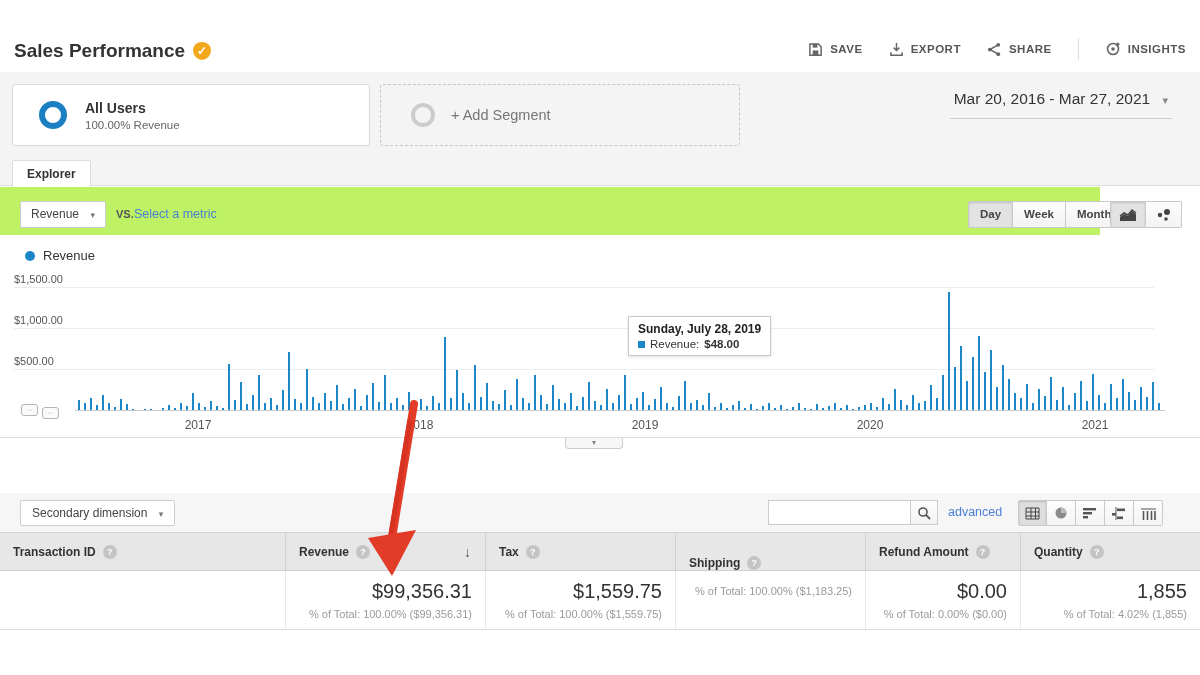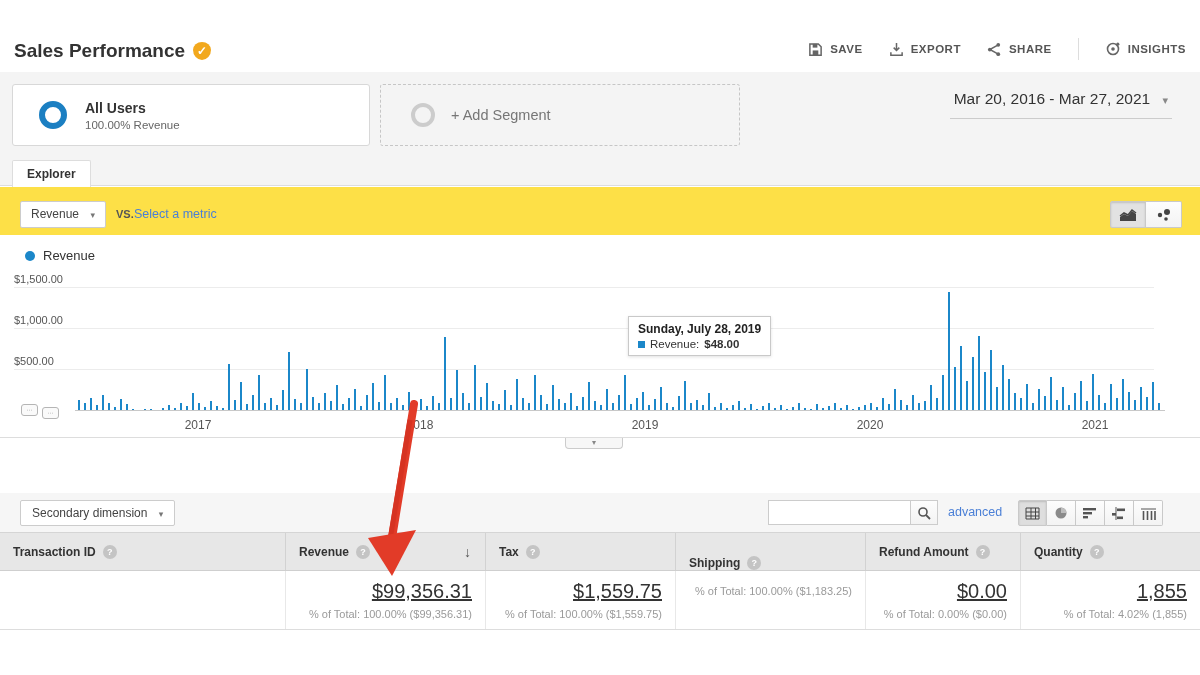--- a/index.html
+++ b/index.html
@@ -24,21 +24,21 @@
   .add-segment-card { position:absolute; left:380px; top:12px; width:360px; height:62px; border:1px dashed #c6c6c6; border-radius:3px; display:flex; align-items:center; background:transparent; }
   .add-ring { width:24px; height:24px; border:4px solid #ccc; border-radius:50%; margin:0 16px 0 30px; }
   .add-label { font-size:14.5px; color:#767676; }
   .date-range { position:absolute; right:28px; top:16px; border-bottom:1px solid #ccc; padding:2px 4px 10px 4px; font-size:15.5px; color:#333; cursor:pointer; }
   .date-caret { color:#888; font-size:11px; margin-left:8px; }
 
   
   .explorer-tab { position:absolute; left:12px; top:160px; height:27px; padding:0 14px; background:#fff; border:1px solid #ddd; border-bottom:none; border-radius:2px 2px 0 0; font-size:12px; font-weight:700; color:#333; line-height:26px; z-index:3; }
 
   
-  .metric-row { position:absolute; left:0; top:187px; width:1200px; height:48px; background:#fde047; }
+  .metric-row { position:absolute; left:0; top:187px; width:1100px; height:48px; background:#bef264; }
   .metric-select { position:absolute; left:20px; top:14px; height:27px; padding:0 10px; background:#fff; border:1px solid #ccc; border-radius:2px; font-size:12px; color:#444; line-height:25px; cursor:pointer; }
   .metric-select .caret, .sec-dim .caret { font-size:9px; color:#777; margin-left:8px; }
   .vs-label { position:absolute; left:116px; top:21px; font-size:11px; font-weight:700; color:#555; }
   .select-metric-link { position:absolute; left:134px; top:20px; font-size:12.5px; color:#4a7fd6; cursor:pointer; }
   .granularity { position:absolute; left:968px; top:14px; display:flex; }
   .gran-btn { height:27px; padding:0 11px; background:linear-gradient(#fdfdfd,#f3f3f3); border:1px solid #c9c9c9; border-left:none; font-size:11.5px; font-weight:700; color:#444; line-height:25px; cursor:pointer; }
   .gran-btn:first-child { border-left:1px solid #c9c9c9; border-radius:2px 0 0 2px; }
   .gran-btn:last-child { border-radius:0 2px 2px 0; }
   .gran-btn.active { background:#e2e2e2; box-shadow:inset 0 1px 2px rgba(0,0,0,.15); }
   .charttype { position:absolute; left:1110px; top:14px; display:flex; }
@@ -84,21 +84,21 @@
 
   
   .tbl-header { position:absolute; left:0; top:532px; width:1200px; height:39px; background:#e7e7e7; border-bottom:1px solid #cfcfcf; border-top:1px solid #d5d5d5; }
   .th { position:absolute; top:0; height:100%; display:flex; align-items:center; font-size:12px; font-weight:700; color:#333; border-left:1px solid #d2d2d2; padding-left:13px; }
   .th:first-child { border-left:none; }
   .help-icon { width:14px; height:14px; border-radius:50%; background:#c4c4c4; color:#fff; font-size:9px; font-weight:700; text-align:center; line-height:14px; margin-left:7px; cursor:pointer; }
   .sort-icon { position:absolute; right:14px; font-size:14px; color:#555; }
   .tbl-row { position:absolute; left:0; top:571px; width:1200px; height:59px; background:#fff; border-bottom:1px solid #ddd; }
   .td { position:absolute; top:0; height:100%; border-left:1px solid #e8e8e8; text-align:right; padding:9px 13px 0 0; }
   .td:first-child { border-left:none; }
-  .td-value { font-size:20px; color:#333;text-decoration:underline; }
+  .td-value { font-size:20px; color:#333; }
   .td-pct { font-size:11px; color:#9a9a9a; margin-top:5px; }
 
   
   .arrow-overlay { position:absolute; left:0; top:0; width:1200px; height:675px; pointer-events:none; z-index:6; }
 
   svg.gicon { display:block; }
 </style>
 </head>
 <body>
 <div id="app">
@@ -162,20 +162,25 @@
 
   <div class="explorer-tab">Explorer</div>
 
   <div class="metric-row">
     <div class="metric-select">
       <span>Revenue</span>
       <span class="caret">▾</span>
     </div>
     <span class="vs-label">VS.</span>
     <span class="select-metric-link">Select a metric</span>
+    <div class="granularity">
+      <div class="gran-btn active">Day</div>
+      <div class="gran-btn">Week</div>
+      <div class="gran-btn">Month</div>
+    </div>
     <div class="charttype">
       <div class="ct-btn active">
         <svg class="gicon" width="18" height="14" viewBox="0 0 18 14">
             <path d="M1 13V9l4-3 4 2 4-5 4 3v7z" fill="#444"></path>
             <path d="M1 8l4-3 4 2 4-5 4 3" stroke="#444" fill="none" stroke-width="1.5"></path>
           </svg>
       </div>
       <div class="ct-btn">
         <svg class="gicon" width="16" height="14" viewBox="0 0 16 14">
             <circle cx="11" cy="4" r="3" fill="#444"></circle>

